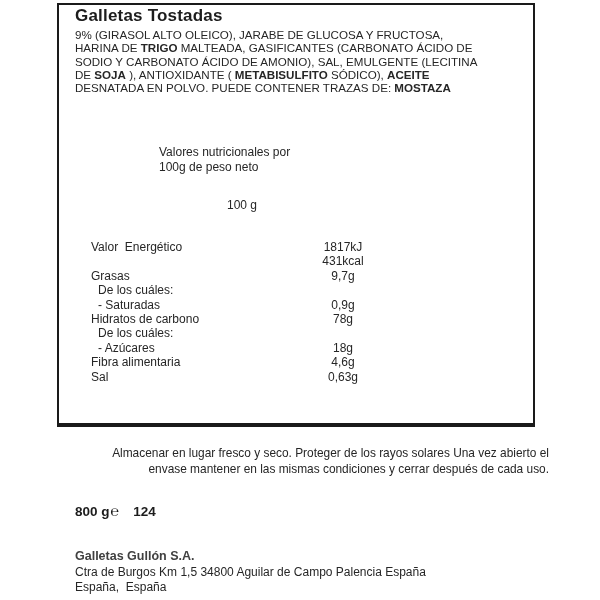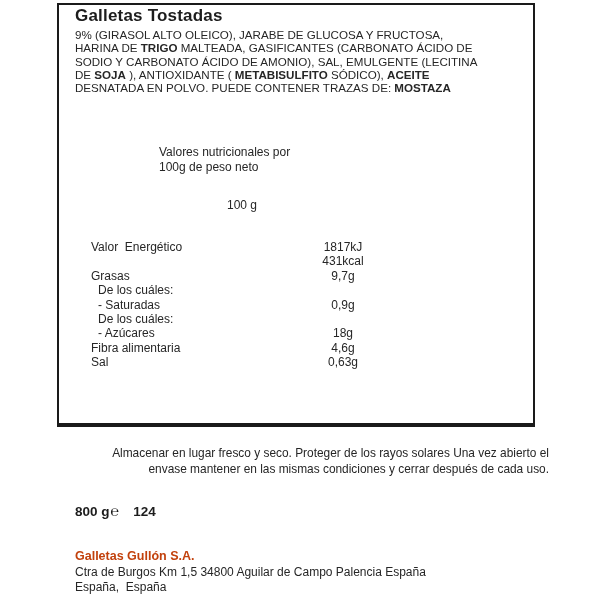--- a/index.html
+++ b/index.html
@@ -42,21 +42,21 @@
   .weight{
     position:absolute;left:16px;top:498px;
     font-size:13.5px;font-weight:bold;color:#1c1c1c;
   }
   .weight .emark{font-size:14.5px;font-weight:normal;margin-left:1px;}
   .weight .count{margin-left:14px;}
   .footer{
     position:absolute;left:16px;top:544px;width:452px;
     font-size:12px;line-height:15.5px;color:#262626;
   }
-  .footer .mname{font-weight:bold;font-size:12.5px;color:#c2410c;}
+  .footer .mname{font-weight:bold;font-size:12.5px;color:#404040;}
   .footer div{white-space:pre-wrap;}
 </style>
 </head>
 <body>
 
 <div class="canvas">
   <div class="box">
 
     <h1 class="title">Galletas Tostadas</h1>
 
@@ -89,20 +89,24 @@
           <span class="val">9,7g</span>
         </div>
       <div class="row indent">
           <span class="lab">De los cuáles:</span>
           <span class="val"></span>
         </div>
       <div class="row indent">
           <span class="lab">- Saturadas</span>
           <span class="val">0,9g</span>
         </div>
+      <div class="row">
+          <span class="lab">Hidratos de carbono</span>
+          <span class="val">78g</span>
+        </div>
       <div class="row indent">
           <span class="lab">De los cuáles:</span>
           <span class="val"></span>
         </div>
       <div class="row indent">
           <span class="lab">- Azúcares</span>
           <span class="val">18g</span>
         </div>
       <div class="row">
           <span class="lab">Fibra alimentaria</span>

